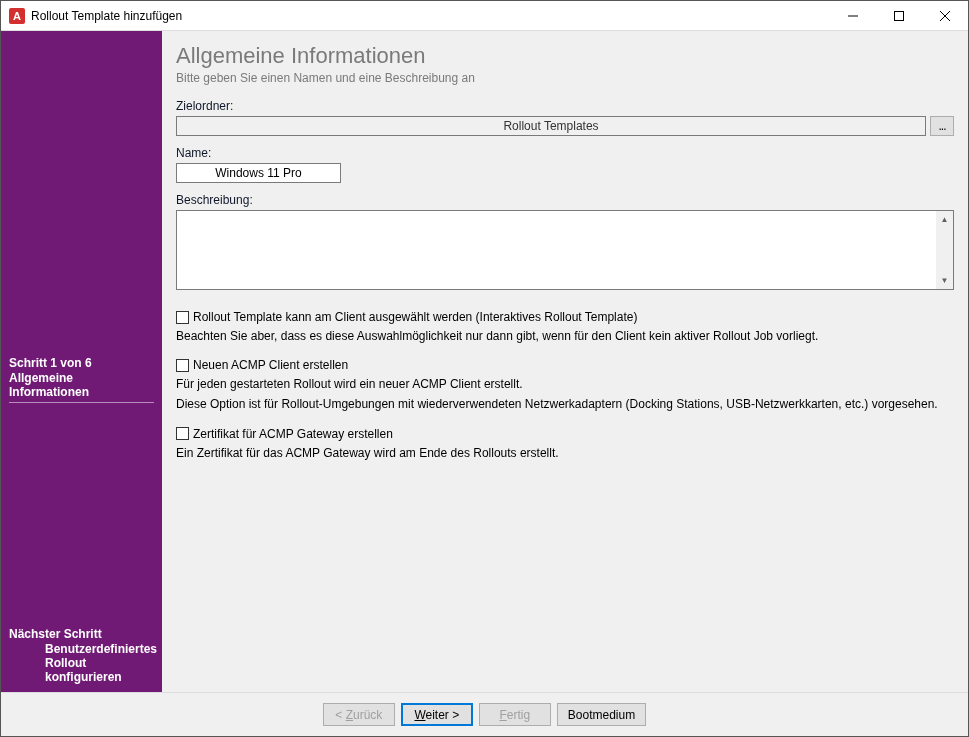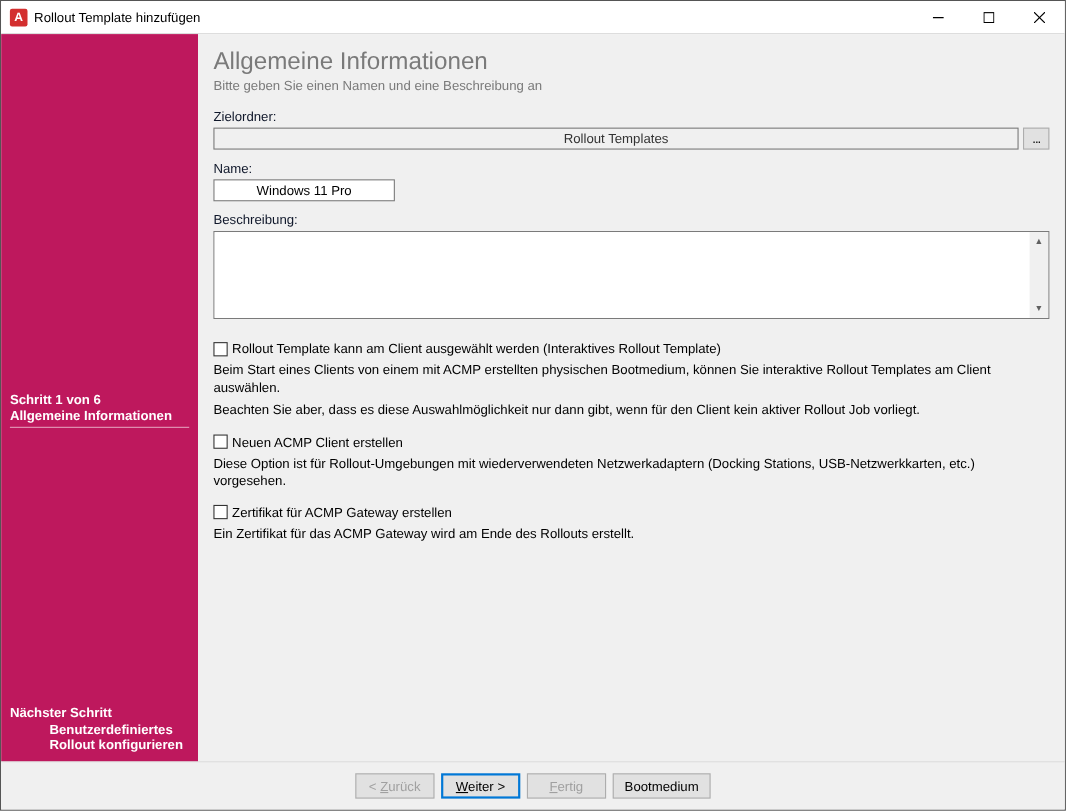--- a/index.html
+++ b/index.html
@@ -42,22 +42,22 @@
       height: 30px;
       display: flex;
       align-items: center;
       justify-content: center;
       font-size: 14px;
       color: #000;
       cursor: pointer;
     }
     .main-area { flex: 1; display: flex; min-height: 0; }
     .sidebar {
-      width: 179px;
-      background: #be185d;
+      width: 161px;
+      background: #701a75;
       color: #fff;
       padding: 0;
       display: flex;
       flex-direction: column;
       position: relative;
     }
     .sidebar-current {
       position: absolute;
       top: 325px;
       left: 8px;
@@ -266,27 +266,27 @@
           <div class="scroll-btn">▲</div>
           <div class="scroll-btn">▼</div>
         </div>
       </div>
     </div>
 
     <div class="checkbox-row">
       <div class="checkbox"></div>
       <span class="checkbox-label">Rollout Template kann am Client ausgewählt werden (Interaktives Rollout Template)</span>
     </div>
-    <div class="help-text">Beim Start eines Clients von einem mit ACMP erstellten physischen Bootmedium, können Sie interaktive Rollout Templates am Client auswählen.</div>
     <div class="help-text">Beachten Sie aber, dass es diese Auswahlmöglichkeit nur dann gibt, wenn für den Client kein aktiver Rollout Job vorliegt.</div>
 
     <div class="checkbox-row">
       <div class="checkbox"></div>
       <span class="checkbox-label">Neuen ACMP Client erstellen</span>
     </div>
+    <div class="help-text">Für jeden gestarteten Rollout wird ein neuer ACMP Client erstellt.</div>
     <div class="help-text">Diese Option ist für Rollout-Umgebungen mit wiederverwendeten Netzwerkadaptern (Docking Stations, USB-Netzwerkkarten, etc.) vorgesehen.</div>
 
     <div class="checkbox-row">
       <div class="checkbox"></div>
       <span class="checkbox-label">Zertifikat für ACMP Gateway erstellen</span>
     </div>
     <div class="help-text">Ein Zertifikat für das ACMP Gateway wird am Ende des Rollouts erstellt.</div>
   </div>
 </div>
 

